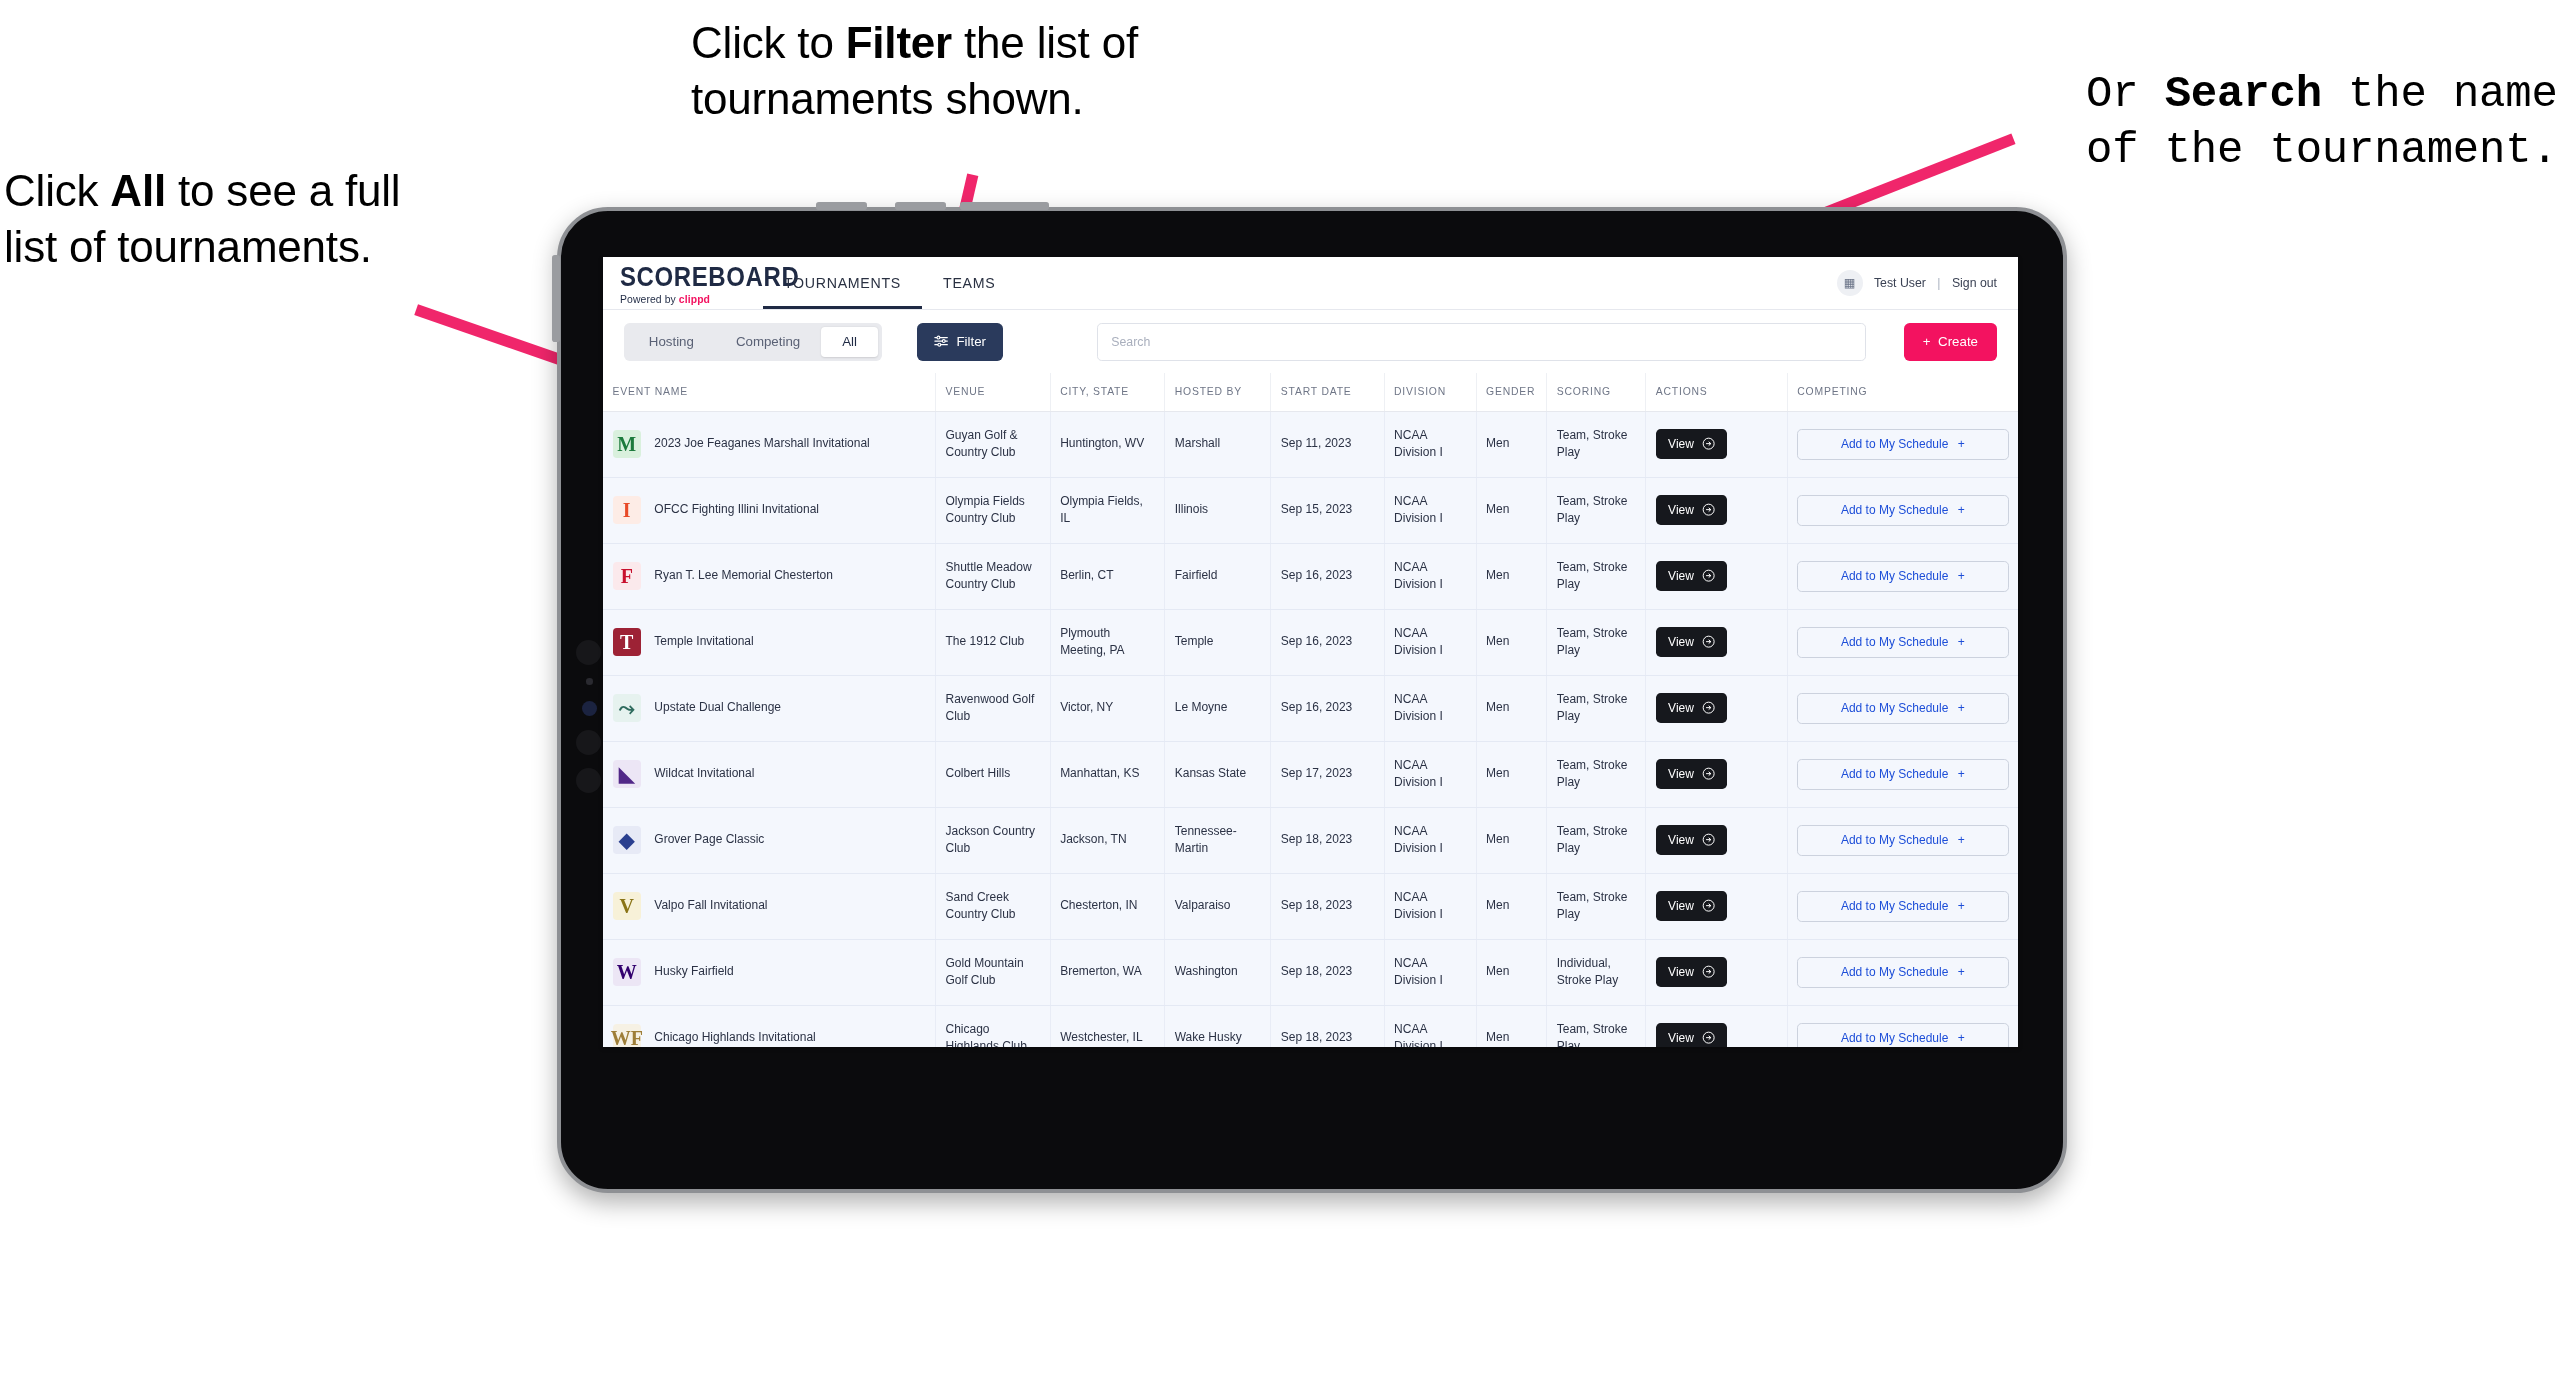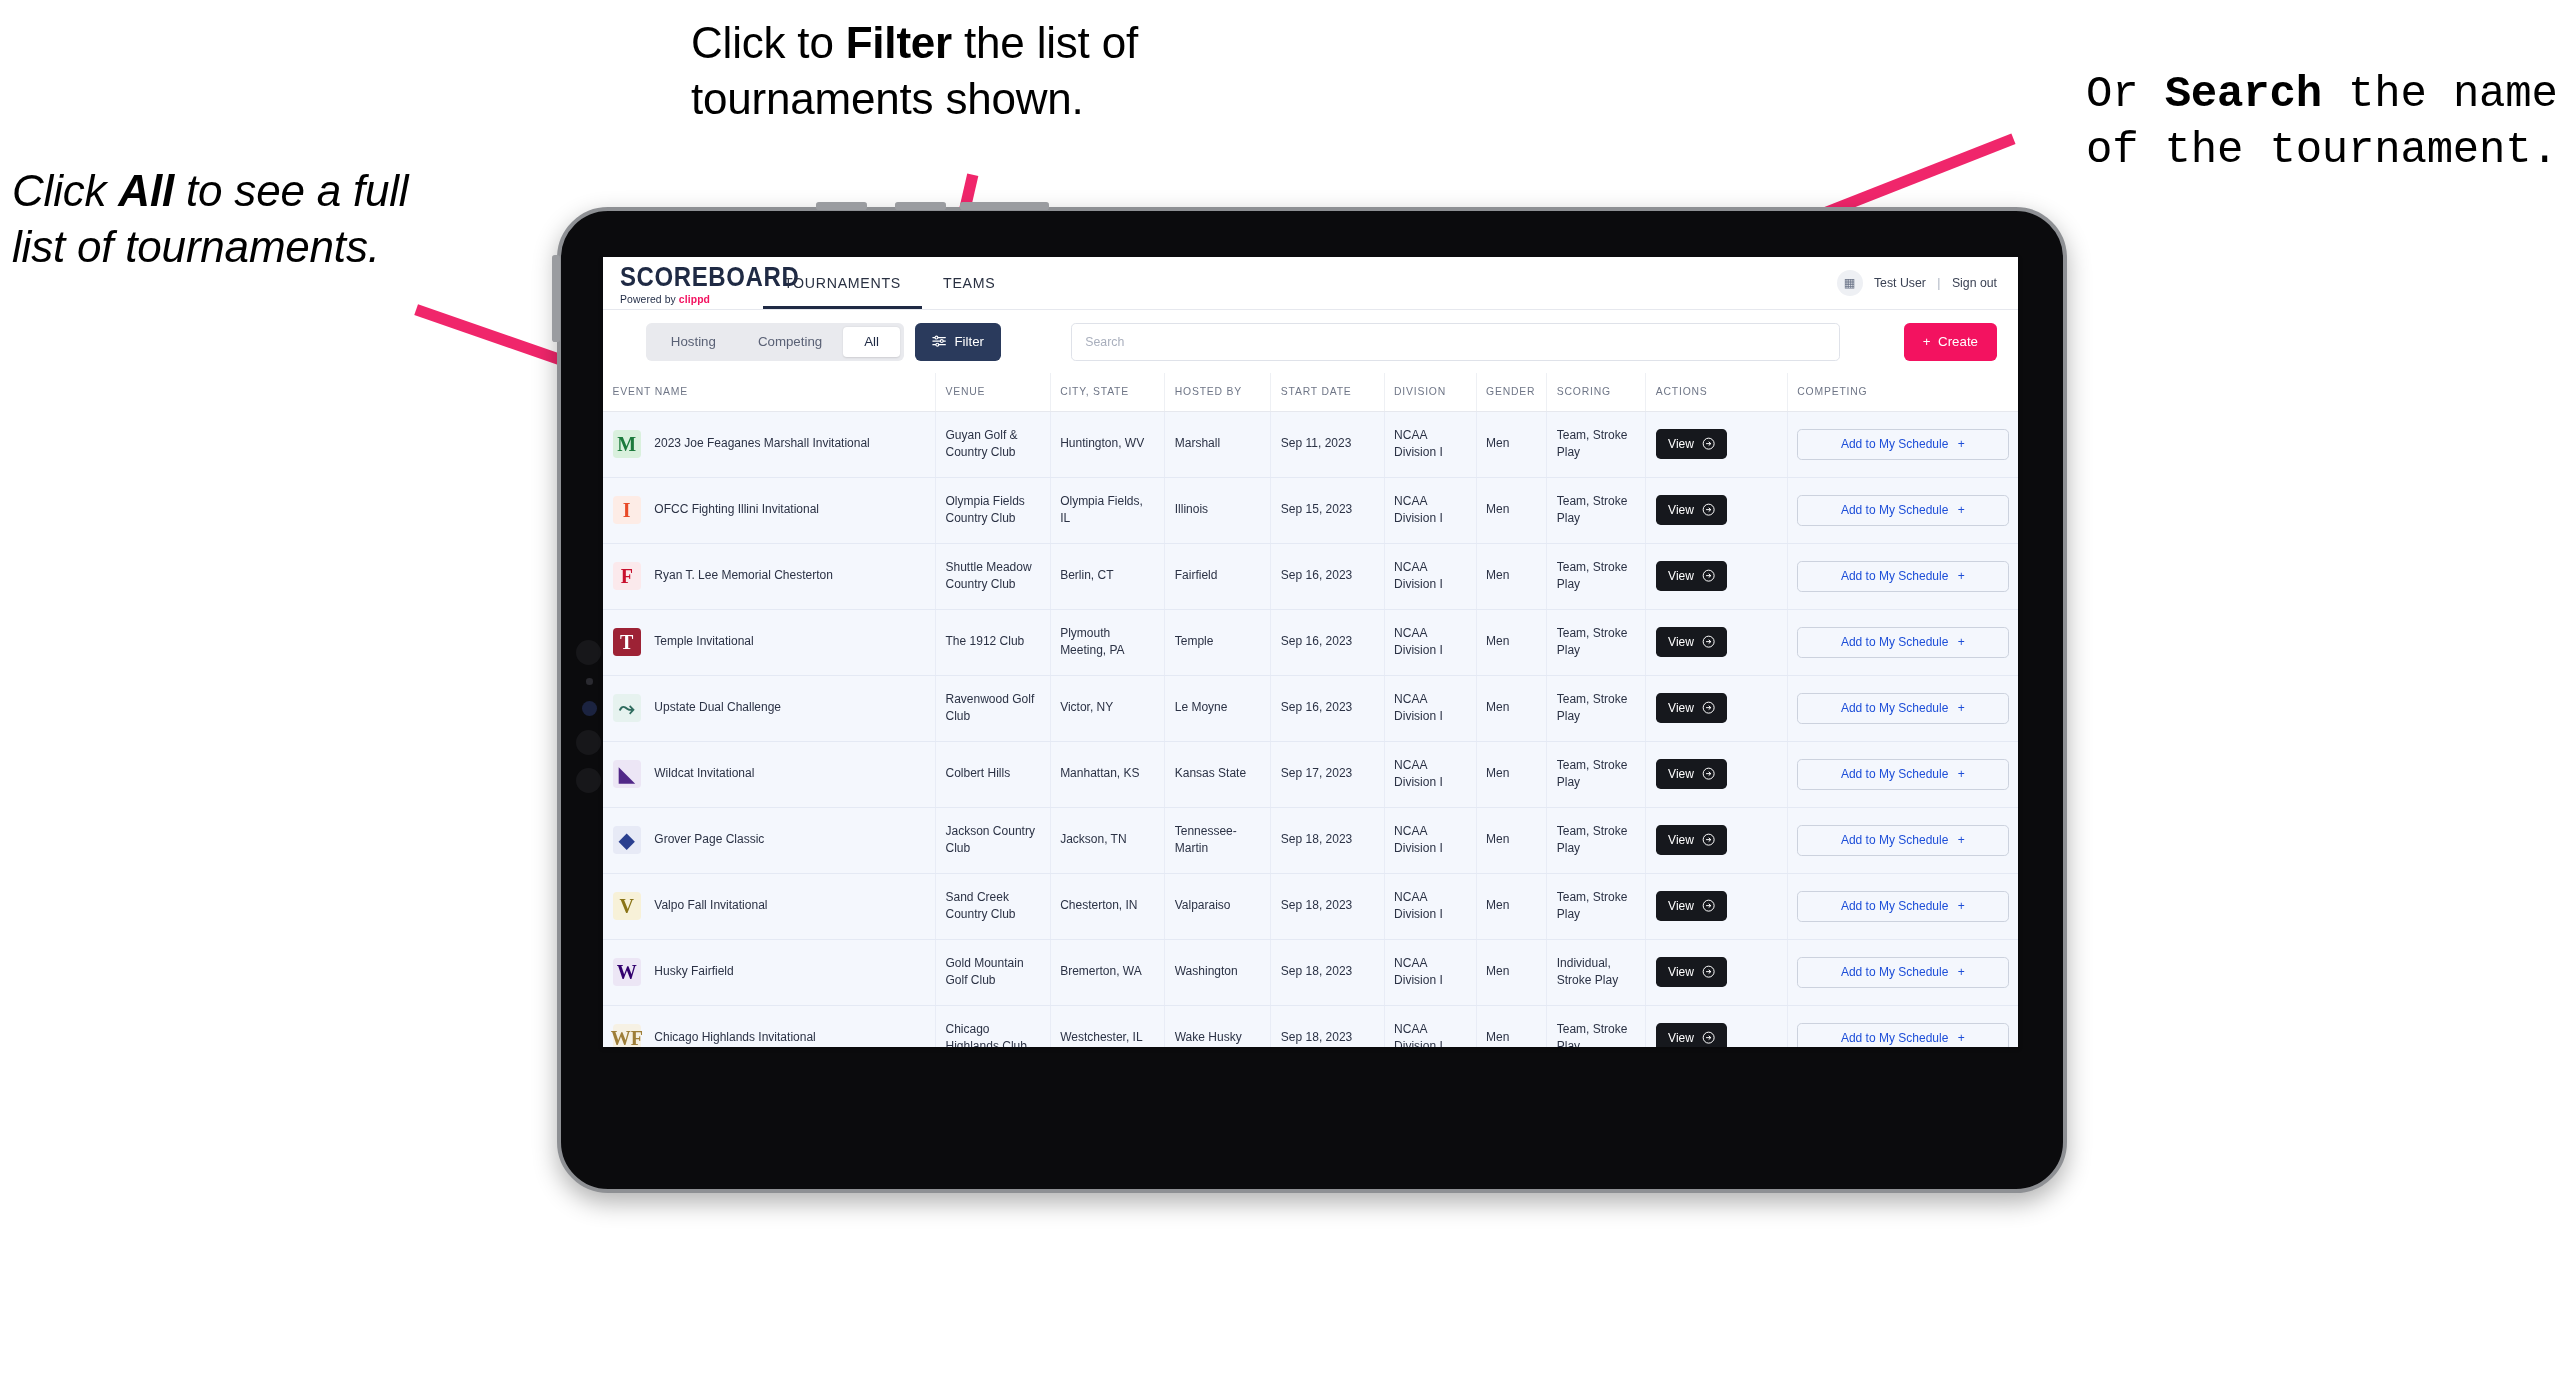--- a/index.html
+++ b/index.html
@@ -14,21 +14,21 @@
   
   .callout {
     position: absolute;
     color: #000;
     font-size: 44px;
     line-height: 1.28;
     font-weight: 400;
     letter-spacing: -0.2px;
   }
   .callout b { font-weight: 700; }
-  #callout-all      { left: 12px;    top: 163px; width: 446px; font-style: italic; }
+  #callout-all      { left: 4px;    top: 163px; width: 446px; }
   #callout-filter   { left: 691px;  top: 15px;  width: 665px; }
   #callout-search   { left: 2086px; top: 66px;  width: 475px; font-family: Liberation Mono, monospace; }
 
   .arrow-svg { position: absolute; overflow: visible; pointer-events: none; }
 
   
   #tablet {
     position: absolute;
     left: 557px; top: 207px;
     width: 1510px; height: 986px;
@@ -98,21 +98,21 @@
     width: 26px; height: 26px; border-radius: 50%;
     background: #eef0f4; display: flex; align-items: center;
     justify-content: center; color: #6b7488; font-size: 12.3px;
   }
   .sep { color: #aeb4c2; }
   #signout { cursor: pointer; }
 
   
   #toolbar {
     height: 63px; background: #fff; display: flex;
-    align-items: center; padding: 0 21px; gap: 11px; margin-left: 22px;
+    align-items: center; padding: 0 21px; gap: 35px;
   }
   #segmented {
     display: flex; background: #e9eaee; border-radius: 5.7px;
     padding: 3.8px; height: 38px; align-items: center;
   }
   .seg {
     padding: 0 21px; height: 30px; display: flex; align-items: center;
     font-size: 13.3px; color: #5a6175; border-radius: 3.8px; cursor: pointer;
   }
   .seg.active {

